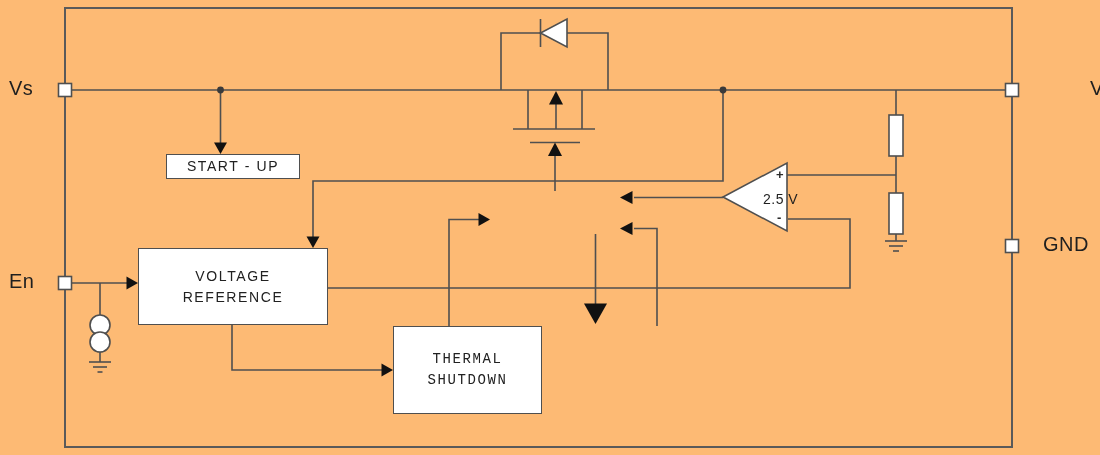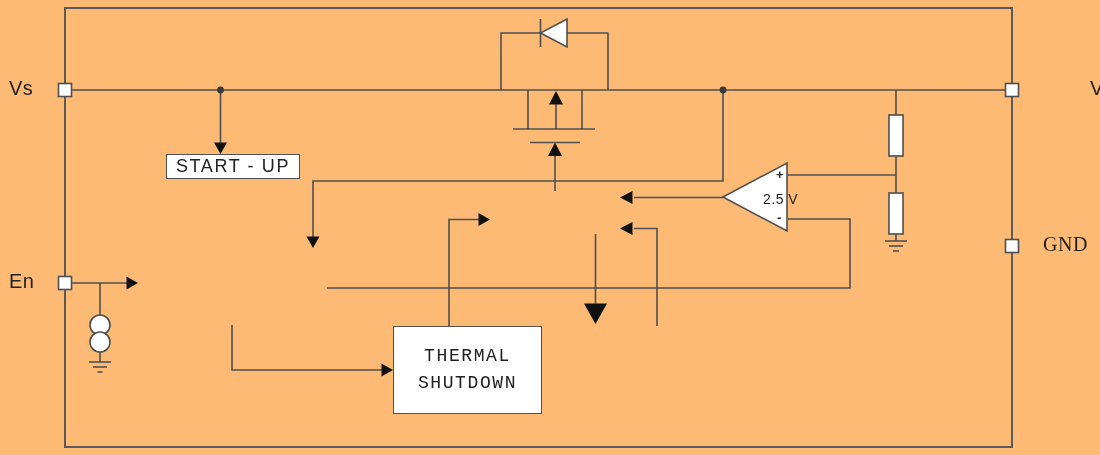--- a/index.html
+++ b/index.html
@@ -7,21 +7,21 @@
     position:relative;width:1100px;height:455px;background:#fdba74;overflow:hidden;
     font-family:"Liberation Sans", sans-serif;
   }
   .canvas svg{position:absolute;left:0;top:0;}
   .pin-label{
     position:absolute;font-size:20px;color:#1f1f1f;letter-spacing:0.5px;
   }
   .block{
     position:absolute;box-sizing:border-box;border:1.6px solid #4f4f4f;background:#ffffff;
     display:flex;flex-direction:column;align-items:center;justify-content:center;
-    font-size:18px;line-height:1.5;letter-spacing:1.6px;color:#212121;text-align:center;
+    font-size:14px;line-height:1.5;letter-spacing:1.6px;color:#212121;text-align:center;
   }
   .block--startup{left:166px;top:154px;width:134px;height:25px;}
   .block--vref{left:138px;top:248px;width:190px;height:77px;}
   .block--thermal{left:393px;top:326px;width:149px;height:88px;font-family:Liberation Mono, monospace;}
   .block--driver{left:490px;top:191px;width:130px;height:43px;line-height:1.35;}
   .block--limiter{left:581px;top:326px;width:110px;height:87px;}
   .amp-sign{
     position:absolute;font-size:13px;font-weight:bold;color:#2a2a2a;line-height:1;
   }
   .amp-sign--plus{left:776px;top:168px;}
@@ -124,26 +124,30 @@
       <polygon points="490,219.5 478.5,213 478.5,226"></polygon>
       <polygon points="620,197.5 632.5,191 632.5,204"></polygon>
       <polygon points="620,228.5 632.5,222 632.5,235"></polygon>
       <polygon points="595.5,324 584,303.5 607,303.5"></polygon>
     </g>
   </svg>
 
   <div class="pin-label" style="left:9px;top:77px;">Vs</div>
   <div class="pin-label" style="left:9px;top:270px;text-align:right;">En</div>
   <div class="pin-label" style="left:1046px;top:77px;margin-left:44px;">Vo</div>
-  <div class="pin-label" style="left:1043px;top:233px;font-family:Liberation Serif, serif;">GND</div>
+  <div class="pin-label" style="left:1043px;top:233px;">GND</div>
 
   <div class="block block--startup">
     <span>START - UP</span>
   </div>
 
+  <div class="block block--vref">
+    <span>VOLTAGE</span>
+    <span>REFERENCE</span>
+  </div>
 
   <div class="block block--thermal">
     <span>THERMAL</span>
     <span>SHUTDOWN</span>
   </div>
 
 
 
   <div class="amp-sign amp-sign--plus">+</div>
   <div class="amp-sign amp-sign--minus">-</div>

